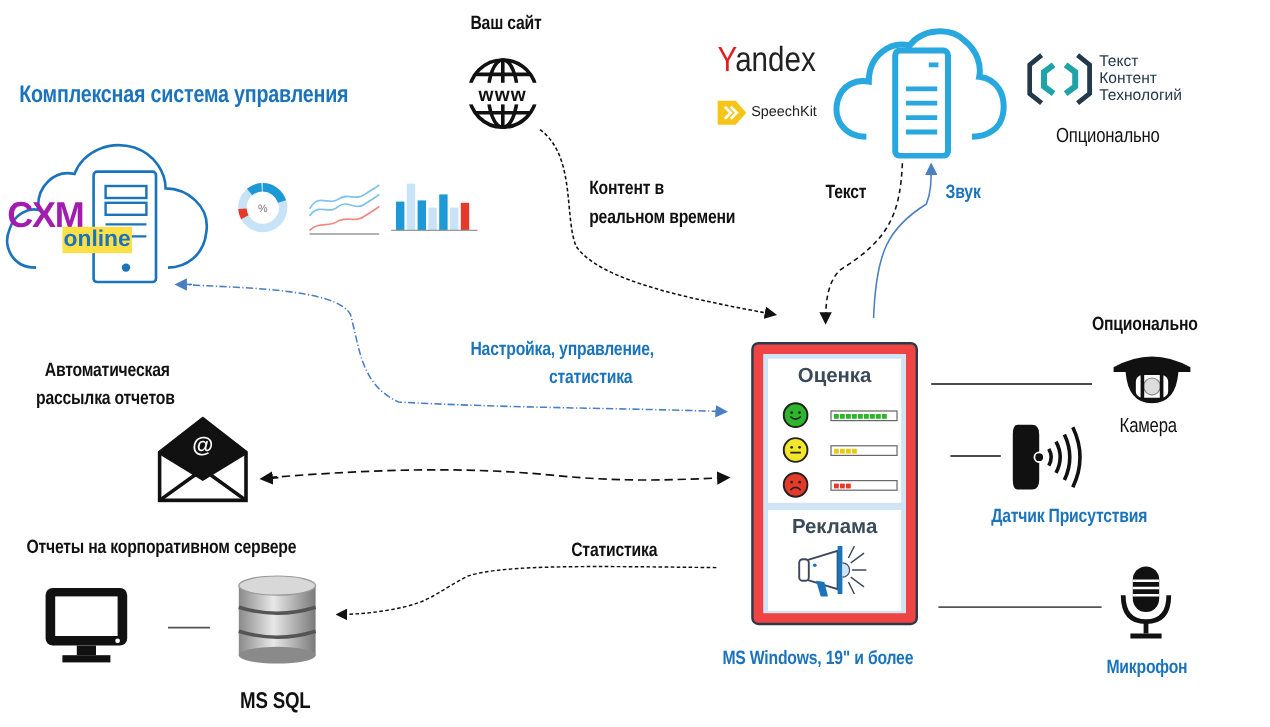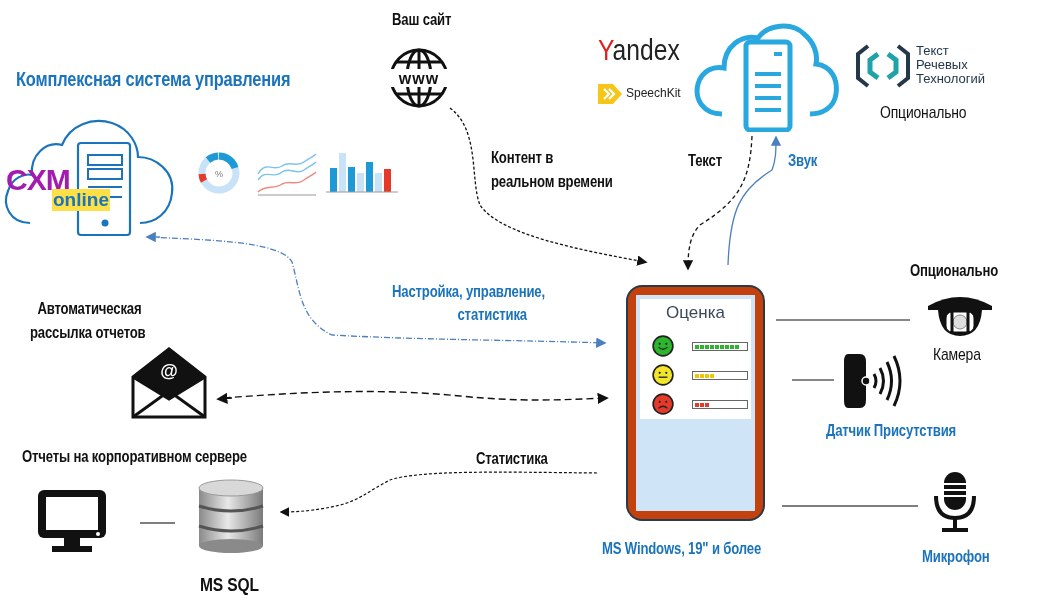--- a/index.html
+++ b/index.html
@@ -3,21 +3,21 @@
 <meta charset="utf-8">
 <style>
   html,body{margin:0;padding:0;background:#ffffff;}
   body{width:1058px;height:606px;position:relative;overflow:hidden;font-family:"Liberation Sans",sans-serif;}
   .abs{position:absolute;}
   .lbl{position:absolute;font-family:"Liberation Sans",sans-serif;font-weight:bold;font-size:16px;color:#111;transform:scaleX(0.82);transform-origin:left top;white-space:nowrap;letter-spacing:-0.2px;}
   .blue{color:#1b74bb;}
   .thin{font-weight:normal;}
   .center{text-align:center;}
   svg.layer{position:absolute;left:0;top:0;}
-  .kiosk{position:absolute;left:626px;top:285px;width:139px;height:236px;background:#c2410c;border-radius:16px;border:2px solid #2a3a4a;box-sizing:border-box;}
+  .kiosk{position:absolute;left:626px;top:285px;width:139px;height:236px;background:#ef4444;border-radius:6px;border:2px solid #2a3a4a;box-sizing:border-box;font-weight:bold;}
   .kiosk-inner{position:absolute;left:8px;top:8px;right:8px;bottom:8px;background:#cfe5f7;}
   .panel{position:absolute;left:4px;right:4px;background:#fff;}
   .panel-title{position:absolute;left:0;right:0;text-align:center;font-family:"Liberation Sans",sans-serif;font-size:17px;color:#3a4a5a;}
   .bar{position:absolute;left:52px;width:56px;height:9px;border:1.5px solid #666;background:#fff;box-sizing:border-box;}
   .bar-fill{position:absolute;left:2px;top:1.5px;height:4px;}
   .ctr-logo{font-family:"Liberation Sans",sans-serif;font-size:13px;color:#24384c;line-height:14px;}
 </style>
 </head>
 <body>
 
@@ -124,21 +124,21 @@
 </svg>
 
 <svg class="abs" style="left:856px;top:44px" width="54" height="44" viewBox="0 0 54 44">
   <path d="M12,2 L2,10 L2,34 L12,42" fill="none" stroke="#24384c" stroke-width="4"></path>
   <path d="M42,2 L52,10 L52,34 L42,42" fill="none" stroke="#24384c" stroke-width="4"></path>
   <path d="M22,10 L14,16 L14,28 L22,34" fill="none" stroke="#1fa3a8" stroke-width="5"></path>
   <path d="M32,10 L40,16 L40,28 L32,34" fill="none" stroke="#1fa3a8" stroke-width="5"></path>
 </svg>
 <div class="abs ctr-logo" style="left:916px;top:44px;">
   <div>Текст</div>
-  <div>Речевых</div>
+  <div>Контент</div>
   <div>Технологий</div>
 </div>
 <div class="lbl thin" style="left:880px;top:103px;font-size:17px;">Опционально</div>
 
 <div class="lbl" style="left:688px;top:152px;">Текст</div>
 <div class="lbl blue" style="left:788px;top:152px;">Звук</div>
 
 <div class="lbl blue center" style="left:392px;top:280px;line-height:23px;">
   <div>Настройка, управление,</div>
   <div style="padding-left:58px">статистика</div>
@@ -228,20 +228,36 @@
               <path d="M6,14 Q10,10 14,14" fill="none" stroke="#222" stroke-width="1.2"></path>
             </svg>
             <div class="bar" style="top: 7px;">
               <div class="bar-fill" style="left: 2px; width: 3.5px; background: rgb(229, 58, 42);"></div>
               <div class="bar-fill" style="left: 7px; width: 3.5px; background: rgb(229, 58, 42);"></div>
               <div class="bar-fill" style="left: 12px; width: 3.5px; background: rgb(229, 58, 42);"></div>
             </div>
           </div>
         </div>
     </div>
+    <div class="panel" style="top:130px;height:84px;">
+      <div class="panel-title" style="top:4px;">Реклама</div>
+      <svg class="abs" style="left:22px;top:26px" width="76" height="52" viewBox="0 0 76 52">
+        <path d="M10,16 L36,8 L36,40 L10,32 z" fill="#fff" stroke="#3a4a5a" stroke-width="1.6"></path>
+        <rect x="4" y="15" width="8" height="18" rx="3" fill="#fff" stroke="#3a4a5a" stroke-width="1.6"></rect>
+        <rect x="36" y="4" width="4" height="40" fill="#1b74bb"></rect>
+        <path d="M40,18 A6,6 0 0 1 40,30" fill="#cfe5f7" stroke="#3a4a5a"></path>
+        <path d="M18,33 L22,46 L28,46 L25,34" fill="#1b74bb"></path>
+        <circle cx="17" cy="20" r="1.5" fill="#1b74bb"></circle>
+        <line x1="48" y1="24" x2="60" y2="24" stroke="#3a4a5a" stroke-width="1.2"></line>
+        <line x1="47" y1="18" x2="58" y2="10" stroke="#3a4a5a" stroke-width="1.2"></line>
+        <line x1="47" y1="30" x2="58" y2="38" stroke="#3a4a5a" stroke-width="1.2"></line>
+        <line x1="45" y1="14" x2="50" y2="4" stroke="#3a4a5a" stroke-width="1.2"></line>
+        <line x1="45" y1="34" x2="50" y2="44" stroke="#3a4a5a" stroke-width="1.2"></line>
+      </svg>
+    </div>
   </div>
 </div>
 <div class="lbl blue" style="left:602px;top:540px;">MS Windows,  19" и более</div>
 
 <div class="lbl" style="left:910px;top:262px;">Опционально</div>
 <svg class="abs" style="left:926px;top:292px" width="68" height="46" viewBox="0 0 68 46">
   <path d="M2,14 Q34,-4 66,14 L66,18 L2,18 z" fill="#111"></path>
   <path d="M12,18 L56,18 Q54,44 34,44 Q14,44 12,18 z" fill="#111"></path>
   <rect x="20" y="20" width="28" height="20" rx="6" fill="#fff" stroke="#111" stroke-width="1"></rect>
   <circle cx="34" cy="30" r="7" fill="#ddd" stroke="#888"></circle>

